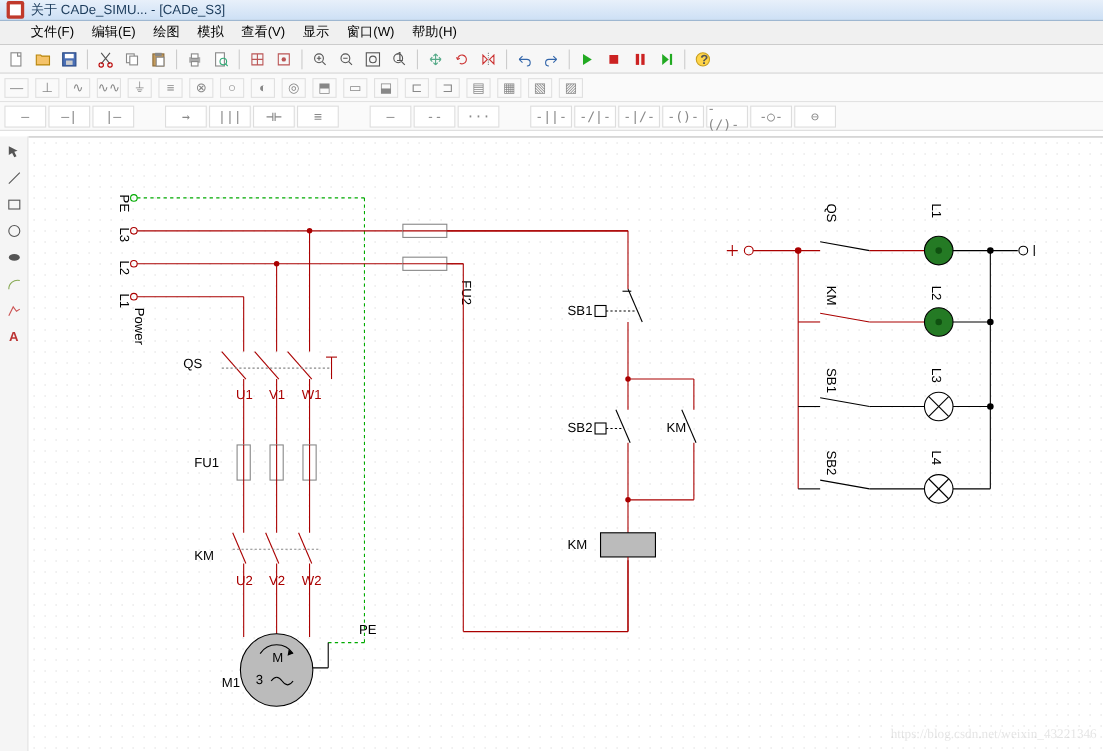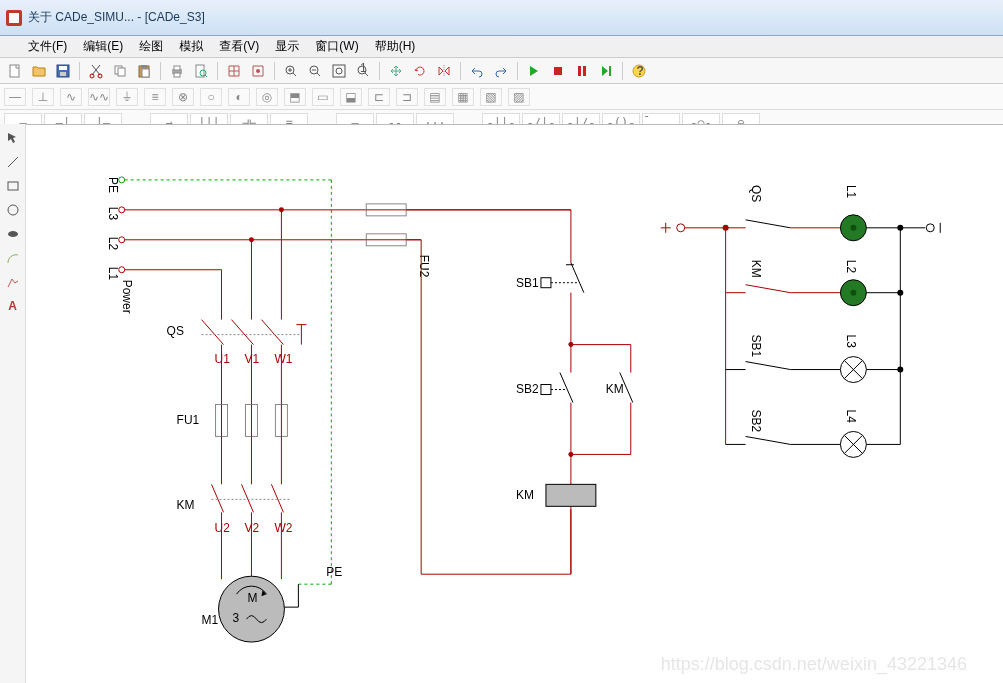--- a/index.html
+++ b/index.html
@@ -1,18 +1,18 @@
 <!DOCTYPE html>
 <html><head>
 <meta charset="utf-8">
 <style>
 * { box-sizing: border-box; margin: 0; padding: 0; font-family: "Microsoft YaHei", Tahoma, sans-serif; font-size: 12px; }
 body { width: 1003px; height: 683px; background: #fff; overflow: hidden; position: relative; }
 
-.titlebar { height: 36px; background: linear-gradient(#e8f0fa, #cde0f5); border-bottom: 1px solid #8aa8c8; display: flex; align-items: center; padding: 0 6px; }
+.titlebar { height: 19px; background: linear-gradient(#e8f0fa, #cde0f5); border-bottom: 1px solid #8aa8c8; display: flex; align-items: center; padding: 0 6px; }
 .titlebar .icon { width: 16px; height: 16px; background: #c0392b; border-radius: 2px; margin-right: 6px; position: relative; }
 .titlebar .icon::after { content: ""; position: absolute; inset: 3px; background: #fff; }
 .titlebar .title { color: #1a3a5a; }
 
 .menubar { height: 22px; background: #f0f0f0; border-bottom: 1px solid #ccc; display: flex; align-items: center; padding: 0 20px; }
 .menubar .mitem { padding: 2px 8px; cursor: default; }
 
 .toolbar { height: 26px; background: #f7f7f7; border-bottom: 1px solid #ccc; display: flex; align-items: center; padding: 0 4px; gap: 2px; }
 .tbtn { width: 22px; height: 22px; display: flex; align-items: center; justify-content: center; border: 1px solid transparent; cursor: pointer; }
 .tbtn svg { width: 16px; height: 16px; }
@@ -31,21 +31,21 @@
 
 .canvas { flex: 1; position: relative; background: #fff; overflow: hidden; border-top: 1px solid #bbb; }
 .dots { position: absolute; inset: 0; background-image: radial-gradient(#ccc 0.5px, transparent 0.5px); background-size: 10px 10px; }
 .diagram { position: absolute; inset: 0; }
 .diagram svg { width: 100%; height: 100%; }
 
 .lbl { font: 12px Arial; fill: #000; }
 .lblr { font: 12px Arial; fill: #a00; }
 .vert { writing-mode: vertical-rl; }
 
-.watermark { position: absolute; right: 36px; bottom: 8px; color: rgba(150,150,150,.25); font-size: 18px; }
+.watermark { position: absolute; right: 6px; bottom: 8px; color: rgba(150,150,150,.25); font-size: 12px; font-family: Liberation Serif, serif; }
 </style>
 </head>
 <body>
 
 <div class="titlebar">
   <div class="icon"></div>
   <span class="title">关于 CADe_SIMU... - [CADe_S3]</span>
 </div>
 
 <div class="menubar">

